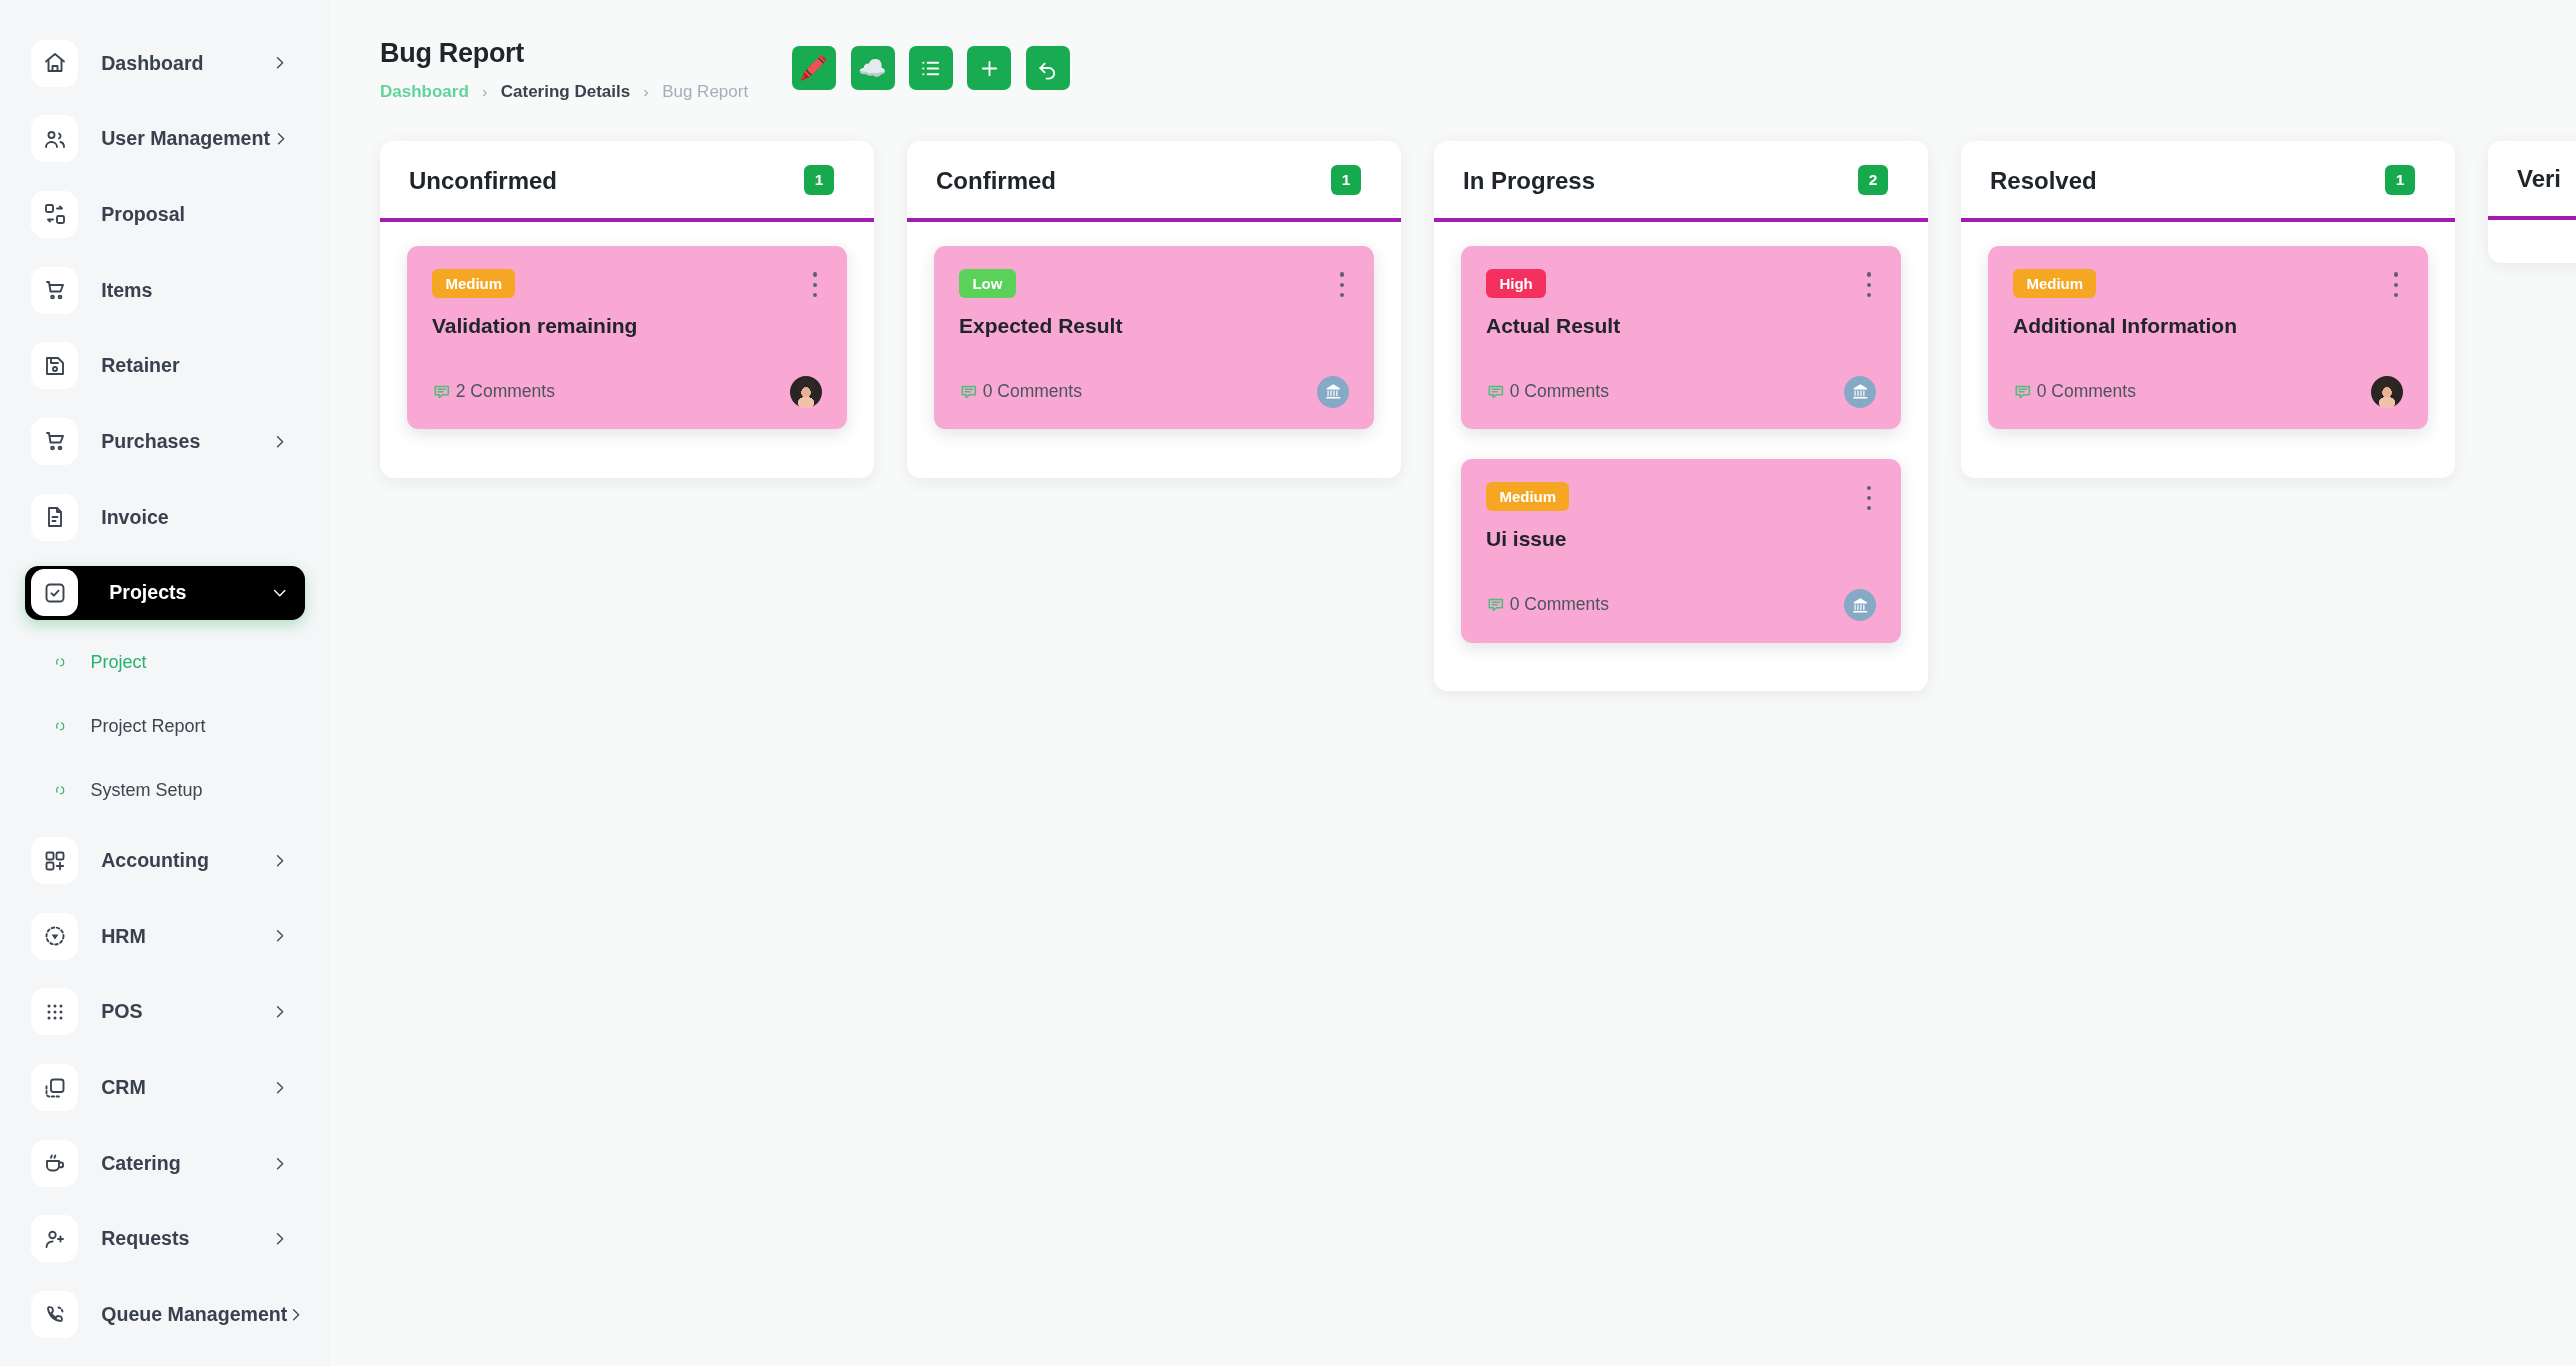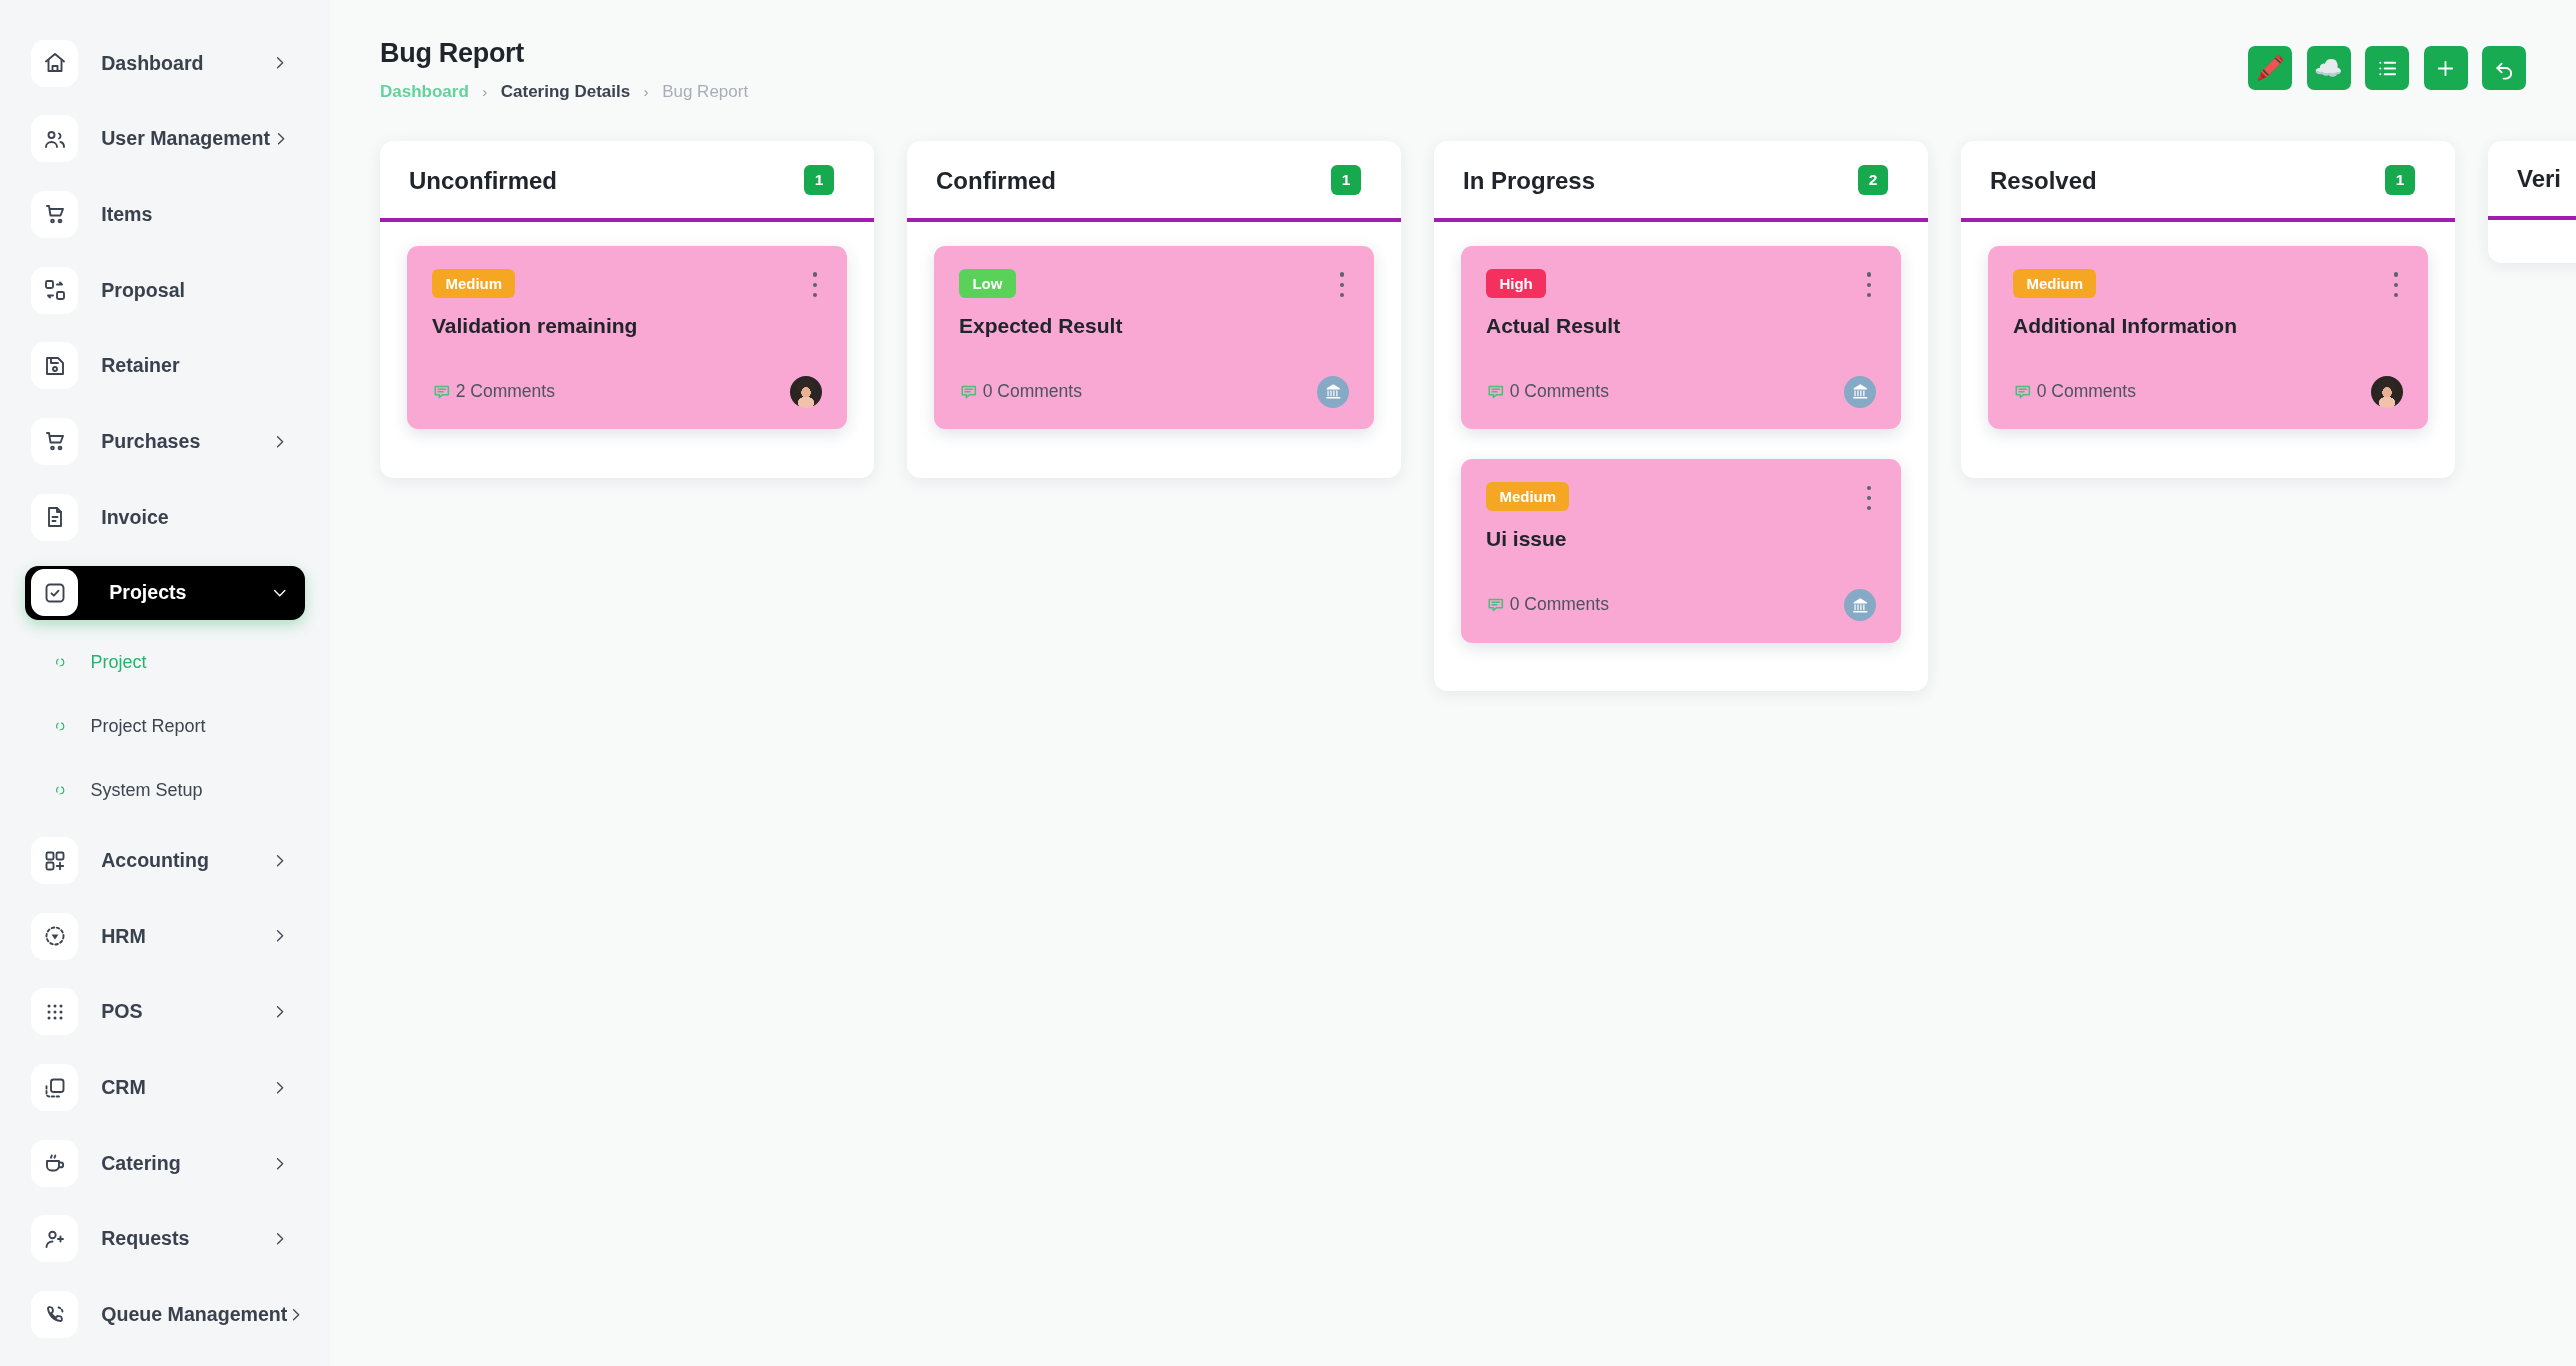--- a/index.html
+++ b/index.html
@@ -84,22 +84,21 @@
   
   .main {
     flex: 1 1 auto;
     height: 1367px;
     background: #f8f9f9;
     padding: 38px 0 0 50px;
     position: relative;
     overflow: hidden;
   }
   .page-head {
-    display: flex; align-items: flex-start; justify-content: space-between;
-    padding-right: 50px;
+    display: flex; align-items: flex-start; 
     gap: 44px;
   }
   .page-title {
     font-size: 27px; font-weight: 700; color: #20242b;
     letter-spacing: -0.3px;
   }
   .crumbs {
     display: flex; align-items: center; gap: 13.4px;
     margin-top: 13.4px;
     font-size: 17px;
@@ -242,36 +241,36 @@
         <span class="nav-label">User Management</span>
         <span class="nav-chev">
           <svg viewBox="0 0 24 24" fill="none" stroke="currentColor" stroke-width="1.9" stroke-linecap="round" stroke-linejoin="round">
             <path d="M9 5l7 7-7 7"></path>
           </svg>
         </span>
       </div>
       <div class="nav-item">
         <span class="nav-ico">
           <svg viewBox="0 0 24 24" fill="none" stroke="currentColor" stroke-width="1.9" stroke-linecap="round" stroke-linejoin="round">
+            <rect x="3" y="3" width="7" height="7" rx="1.5"></rect>
+            <rect x="14" y="14" width="7" height="7" rx="1.5"></rect>
+            <path d="M14 6.5h5l-2-2M10 17.5H5l2 2"></path>
+          </svg>
+        </span>
+        <span class="nav-label">Proposal</span>
+      </div>
+      <div class="nav-item">
+        <span class="nav-ico">
+          <svg viewBox="0 0 24 24" fill="none" stroke="currentColor" stroke-width="1.9" stroke-linecap="round" stroke-linejoin="round">
             <path d="M4 4h2l1.5 9.5h10L20 7H7"></path>
             <circle cx="9.5" cy="19" r="1.4"></circle>
             <circle cx="17" cy="19" r="1.4"></circle>
           </svg>
         </span>
         <span class="nav-label">Items</span>
-      </div>
-      <div class="nav-item">
-        <span class="nav-ico">
-          <svg viewBox="0 0 24 24" fill="none" stroke="currentColor" stroke-width="1.9" stroke-linecap="round" stroke-linejoin="round">
-            <rect x="3" y="3" width="7" height="7" rx="1.5"></rect>
-            <rect x="14" y="14" width="7" height="7" rx="1.5"></rect>
-            <path d="M14 6.5h5l-2-2M10 17.5H5l2 2"></path>
-          </svg>
-        </span>
-        <span class="nav-label">Proposal</span>
       </div>
       <div class="nav-item">
         <span class="nav-ico">
           <svg viewBox="0 0 24 24" fill="none" stroke="currentColor" stroke-width="1.9" stroke-linecap="round" stroke-linejoin="round">
             <path d="M4 4h11l5 5v11H4z"></path>
             <path d="M8 4v5h7"></path>
             <circle cx="12" cy="15" r="2"></circle>
           </svg>
         </span>
         <span class="nav-label">Retainer</span>

